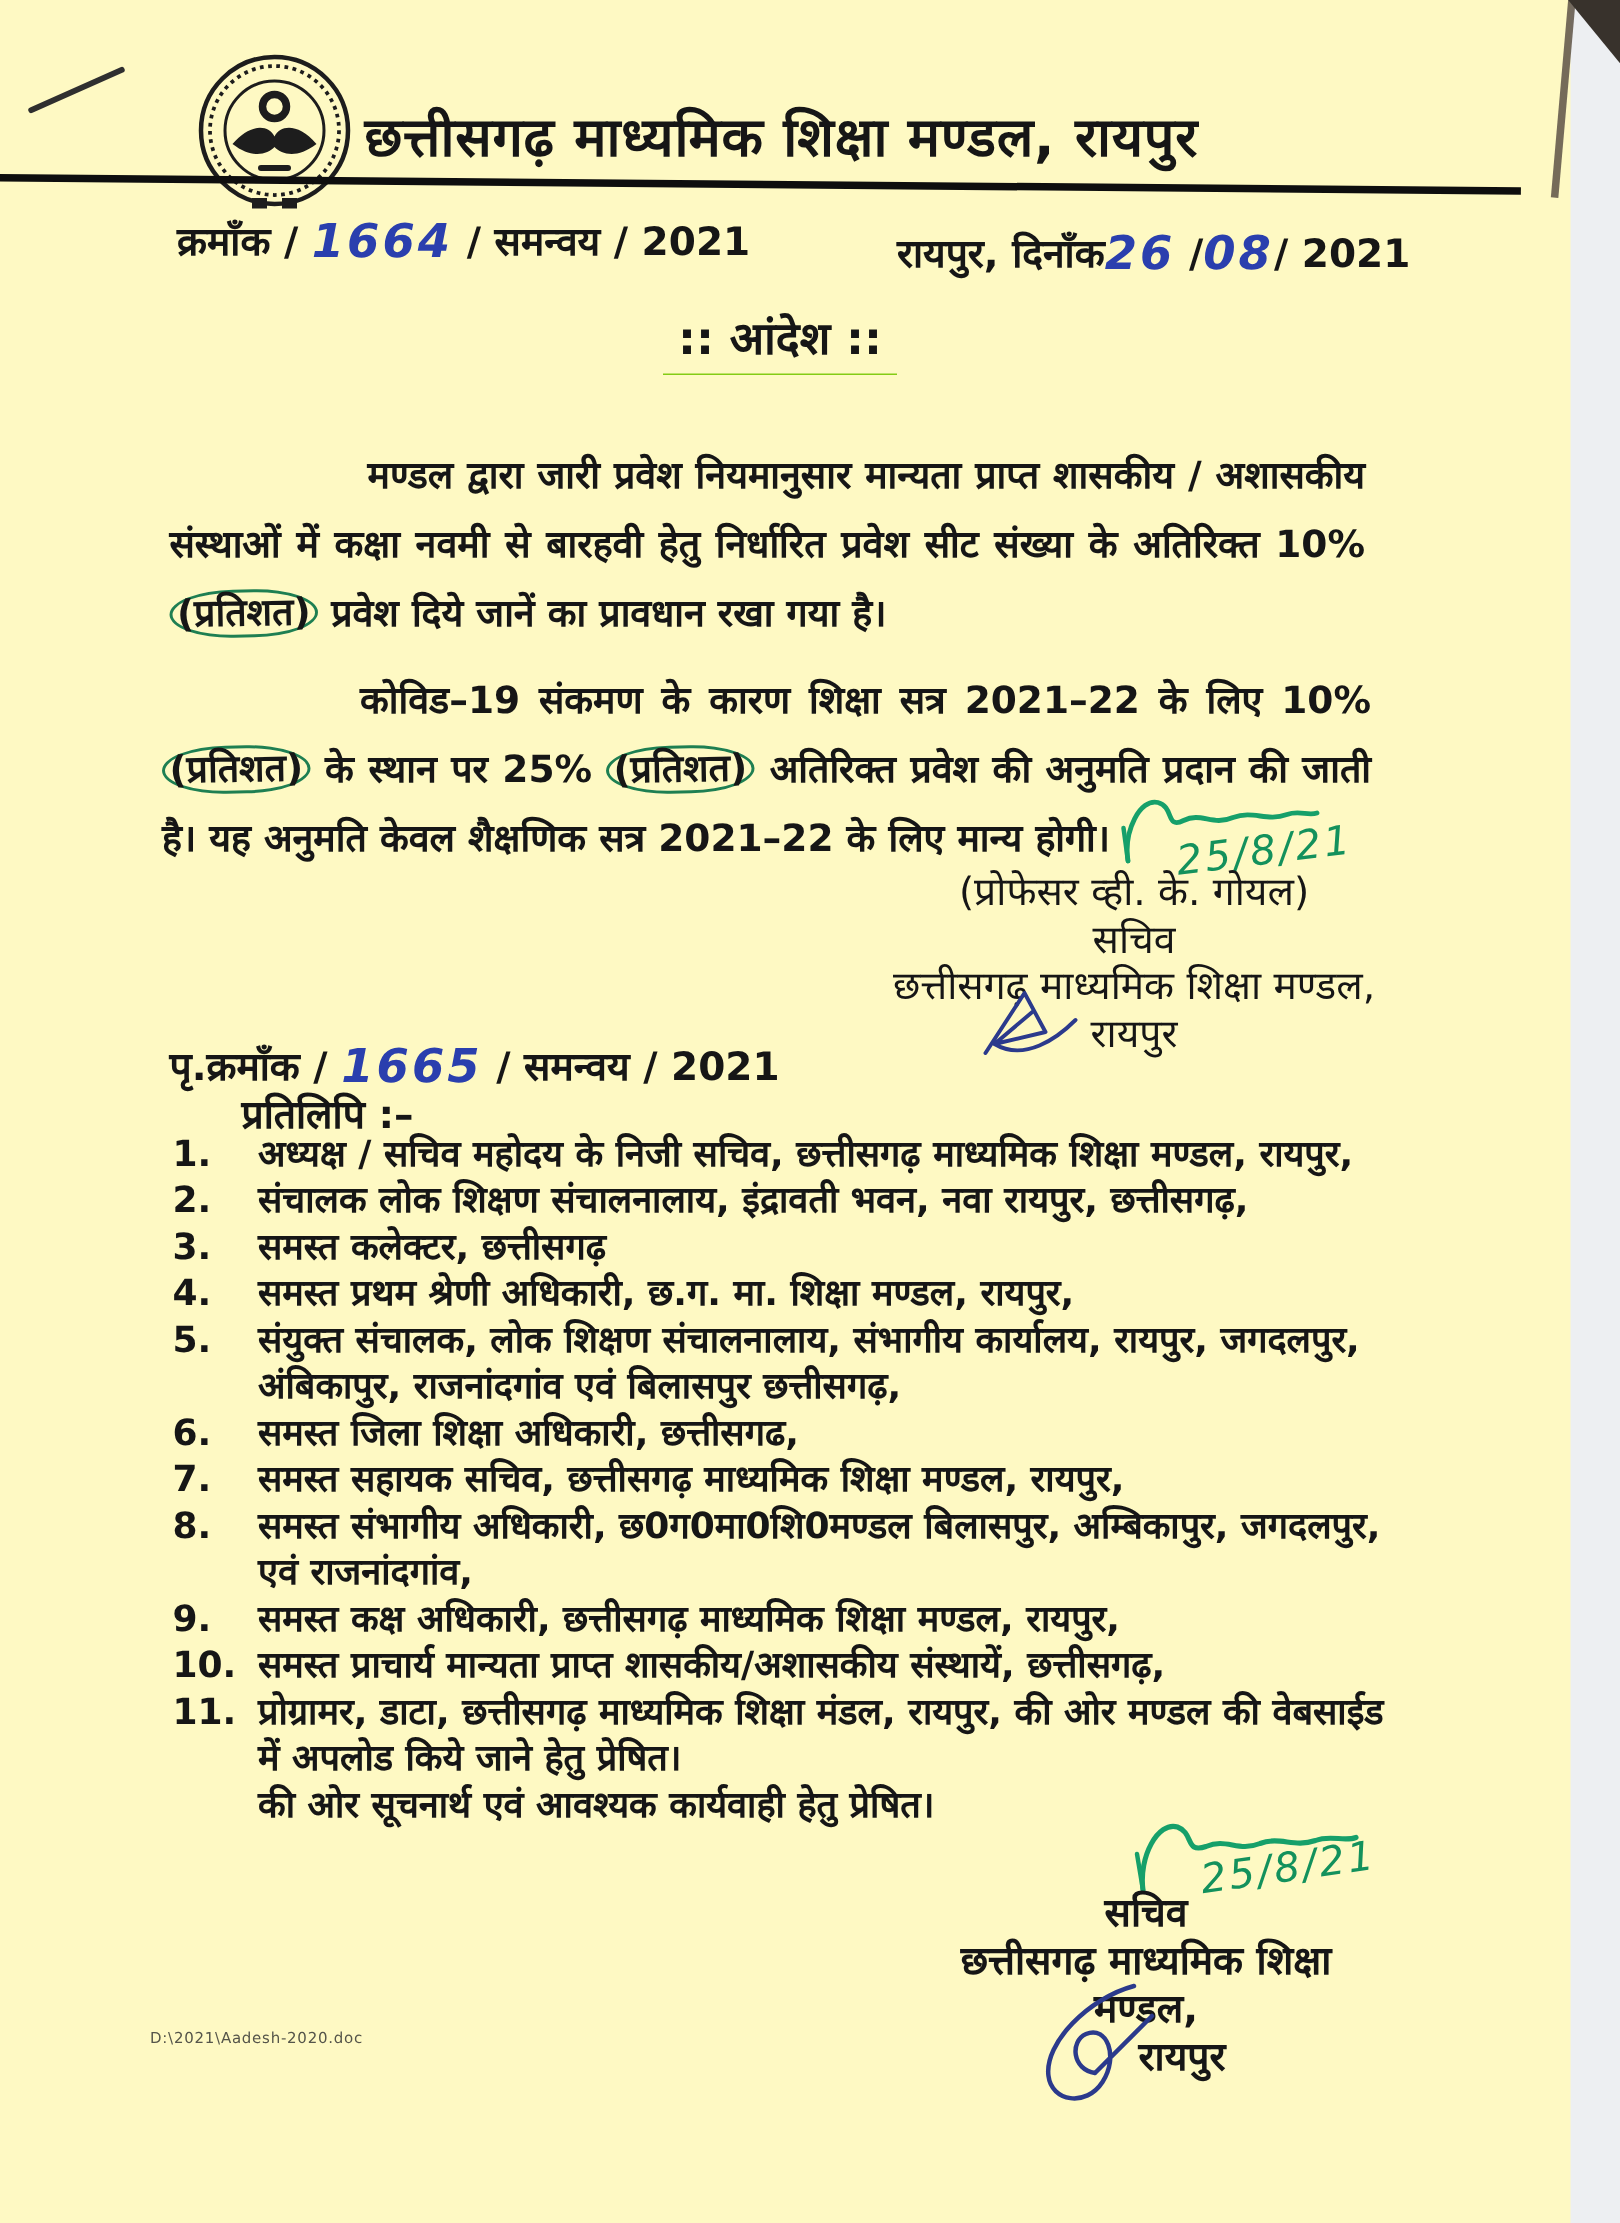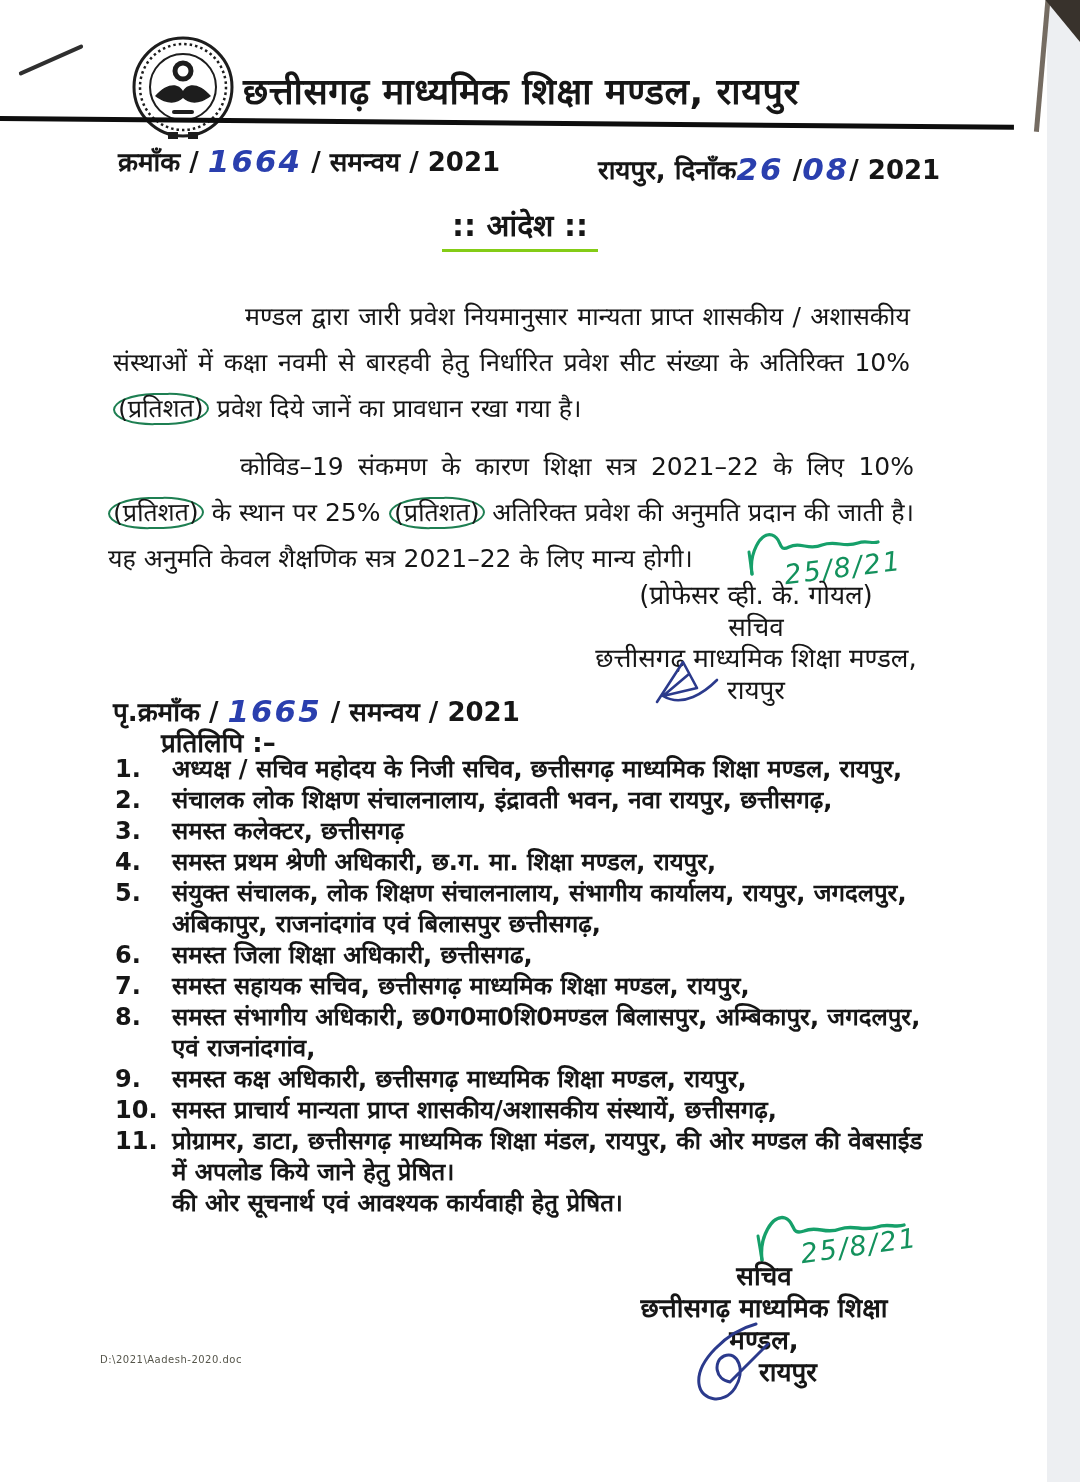--- a/index.html
+++ b/index.html
@@ -1,18 +1,18 @@
 <!DOCTYPE html>
 <html><head>
 <meta charset="utf-8">
 <style>
   html,body{margin:0;padding:0;background:#e9e9e9;}
   .page{
     position:relative;width:1080px;height:1482px;margin:0 auto;
-    background:#ffffff;overflow:hidden;
+    background:#fef9c3;overflow:hidden;
     font-family:"DejaVu Sans","Liberation Sans",sans-serif;
     color:#161616;
   }
   
   .right-band{position:absolute;right:0;top:0;bottom:0;width:33px;background:#edeff2;z-index:1;}
   .corner-smudge{position:absolute;left:1008px;top:0;width:72px;height:54px;background:#38322c;
     clip-path:polygon(52% 0,100% 0,100% 78%);z-index:3;}
   .corner-streak{position:absolute;left:1040px;top:-8px;width:5px;height:140px;background:#5d5247;
     transform:rotate(5deg);z-index:2;opacity:.85;}
   .pen-mark-topleft{position:absolute;left:16px;top:58px;width:70px;height:4px;background:#2f2f2f;
@@ -23,23 +23,23 @@
   .header-rule{position:absolute;left:0;top:116px;width:1014px;height:5px;background:#0e0e0e;
     transform:rotate(0.5deg);transform-origin:left top;}
   
   .ref-row-left{position:absolute;left:118px;top:142px;font-size:26px;font-weight:700;white-space:nowrap;}
   .ref-row-right{position:absolute;left:598px;top:150px;font-size:26px;font-weight:700;white-space:nowrap;}
   .copyref-left{position:absolute;left:113px;top:692px;font-size:26px;font-weight:700;white-space:nowrap;}
   .copyref-right{position:absolute;left:578px;top:692px;font-size:26px;font-weight:700;white-space:nowrap;}
   .hw{color:#2a3fae;font-weight:700;font-style:italic;font-size:31px;letter-spacing:2px;position:relative;top:1px;}
   
   .title-wrap{position:absolute;left:0;top:204px;width:1040px;text-align:center;}
-  .title{display:inline-block;font-size:30px;font-weight:700;border-bottom:3px solid #84cc16;padding:0 10px 4px 10px;}
+  .title{display:inline-block;font-size:30px;font-weight:700;border-bottom:1px solid #84cc16;padding:0 10px 4px 10px;}
   
-  .para{position:absolute;font-size:25px;font-weight:400;line-height:46px;text-align:justify;}
+  .para{position:absolute;font-size:25px;font-weight:700;line-height:46px;text-align:justify;}
   .para1{left:113px;top:294px;width:797px;text-indent:132px;}
   .para2{left:108px;top:444px;width:806px;text-indent:132px;}
   .circled{border:2.5px solid #1e7f52;border-radius:55% / 65%;padding:0 3px;display:inline-block;
     text-indent:0;line-height:1.1;transform:rotate(-1deg);}
   
   .sig1-svg{position:absolute;left:742px;top:526px;width:142px;height:52px;}
   .sig1-date{position:absolute;left:784px;top:552px;font-size:27px;color:#13915c;font-style:italic;
     letter-spacing:2px;transform:rotate(-7deg);}
   .sig1-block{position:absolute;left:582px;top:580px;width:348px;text-align:center;font-size:26px;
     font-weight:400;line-height:31.5px;}

